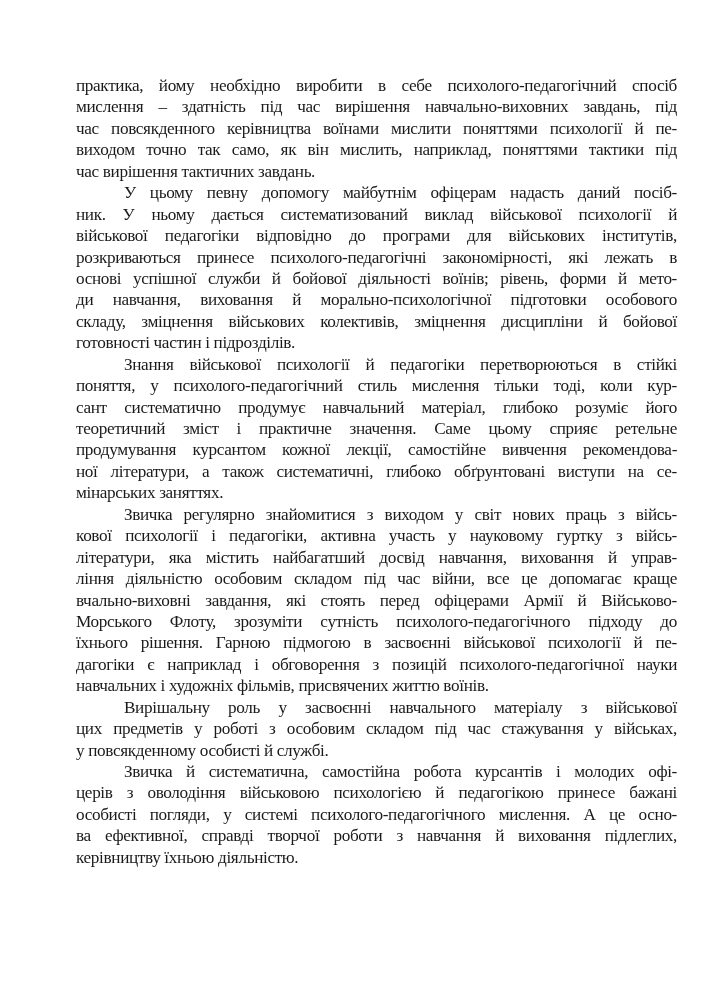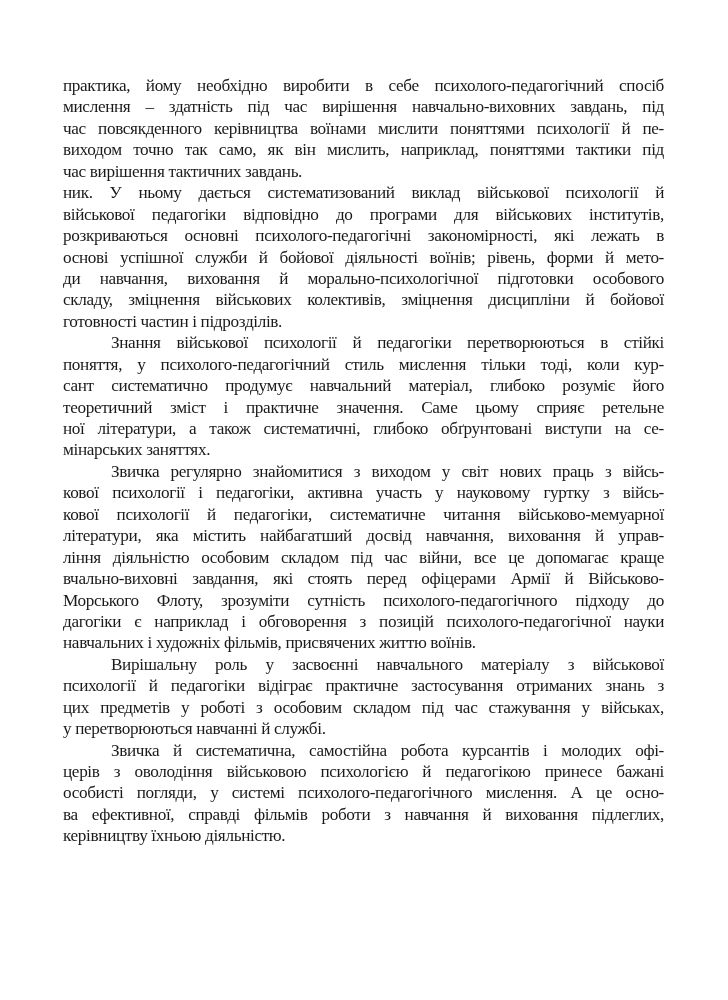--- a/index.html
+++ b/index.html
@@ -8,21 +8,21 @@
       background: #ffffff;
     }
     body {
       width: 728px;
       height: 1000px;
       position: relative;
       overflow: hidden;
     }
     .page {
       position: absolute;
-      left: 63px;
+      left: 76px;
       top: 75px;
       width: 601px;
     }
     .line {
       display: block;
       height: 21.45px;
       line-height: 21.45px;
       font-family: "Liberation Serif", "DejaVu Serif", serif;
       font-size: 17.2px;
       color: #1a1a1a;
@@ -49,58 +49,59 @@
 
   <div class="para">
     <span class="line">практика, йому необхідно виробити в себе психолого-педагогічний спосіб</span>
     <span class="line">мислення – здатність під час вирішення навчально-виховних завдань, під</span>
     <span class="line">час повсякденного керівництва воїнами мислити поняттями психології й пе-</span>
     <span class="line">виходом точно так само, як він мислить, наприклад, поняттями тактики під</span>
     <span class="line last">час вирішення тактичних завдань.</span>
   </div>
 
   <div class="para">
+    <span class="line indent">У цьому певну допомогу майбутнім офіцерам надасть даний посіб-</span>
     <span class="line">ник. У ньому дається систематизований виклад військової психології й</span>
     <span class="line">військової педагогіки відповідно до програми для військових інститутів,</span>
-    <span class="line">розкриваються основні психолого-педагогічні закономірності, які лежать в</span>
+    <span class="line">розкриваються принесе психолого-педагогічні закономірності, які лежать в</span>
     <span class="line">основі успішної служби й бойової діяльності воїнів; рівень, форми й мето-</span>
     <span class="line">ди навчання, виховання й морально-психологічної підготовки особового</span>
     <span class="line">складу, зміцнення військових колективів, зміцнення дисципліни й бойової</span>
     <span class="line last">готовності частин і підрозділів.</span>
   </div>
 
   <div class="para">
     <span class="line indent">Знання військової психології й педагогіки перетворюються в стійкі</span>
     <span class="line">поняття, у психолого-педагогічний стиль мислення тільки тоді, коли кур-</span>
     <span class="line">сант систематично продумує навчальний матеріал, глибоко розуміє його</span>
     <span class="line">теоретичний зміст і практичне значення. Саме цьому сприяє ретельне</span>
+    <span class="line">продумування курсантом кожної лекції, самостійне вивчення рекомендова-</span>
     <span class="line">ної літератури, а також систематичні, глибоко обґрунтовані виступи на се-</span>
     <span class="line last">мінарських заняттях.</span>
   </div>
 
   <div class="para">
     <span class="line indent">Звичка регулярно знайомитися з виходом у світ нових праць з війсь-</span>
     <span class="line">кової психології і педагогіки, активна участь у науковому гуртку з війсь-</span>
-    <span class="line">кової психології й педагогіки, систематичне читання військово-мемуарної</span>
     <span class="line">літератури, яка містить найбагатший досвід навчання, виховання й управ-</span>
     <span class="line">ління діяльністю особовим складом під час війни, все це допомагає краще</span>
     <span class="line">вчально-виховні завдання, які стоять перед офіцерами Армії й Військово-</span>
     <span class="line">Морського Флоту, зрозуміти сутність психолого-педагогічного підходу до</span>
+    <span class="line">їхнього рішення. Гарною підмогою в засвоєнні військової психології й пе-</span>
     <span class="line">дагогіки є наприклад і обговорення з позицій психолого-педагогічної науки</span>
     <span class="line last">навчальних і художніх фільмів, присвячених життю воїнів.</span>
   </div>
 
   <div class="para">
     <span class="line indent">Вирішальну роль у засвоєнні навчального матеріалу з військової</span>
-    <span class="line">психології й педагогіки відіграє практичне застосування отриманих знань з</span>
     <span class="line">цих предметів у роботі з особовим складом під час стажування у військах,</span>
-    <span class="line last">у перетворюються навчанні й службі.</span>
+    <span class="line last">у повсякденному особисті й службі.</span>
   </div>
 
   <div class="para">
     <span class="line indent">Звичка й систематична, самостійна робота курсантів і молодих офі-</span>
     <span class="line">церів з оволодіння військовою психологією й педагогікою принесе бажані</span>
     <span class="line">особисті погляди, у системі психолого-педагогічного мислення. А це осно-</span>
-    <span class="line">ва ефективної, справді фільмів роботи з навчання й виховання підлеглих,</span>
+    <span class="line">ва ефективної, справді творчої роботи з навчання й виховання підлеглих,</span>
     <span class="line last">керівництву їхньою діяльністю.</span>
   </div>
 
 </div>
 
 </body></html>

